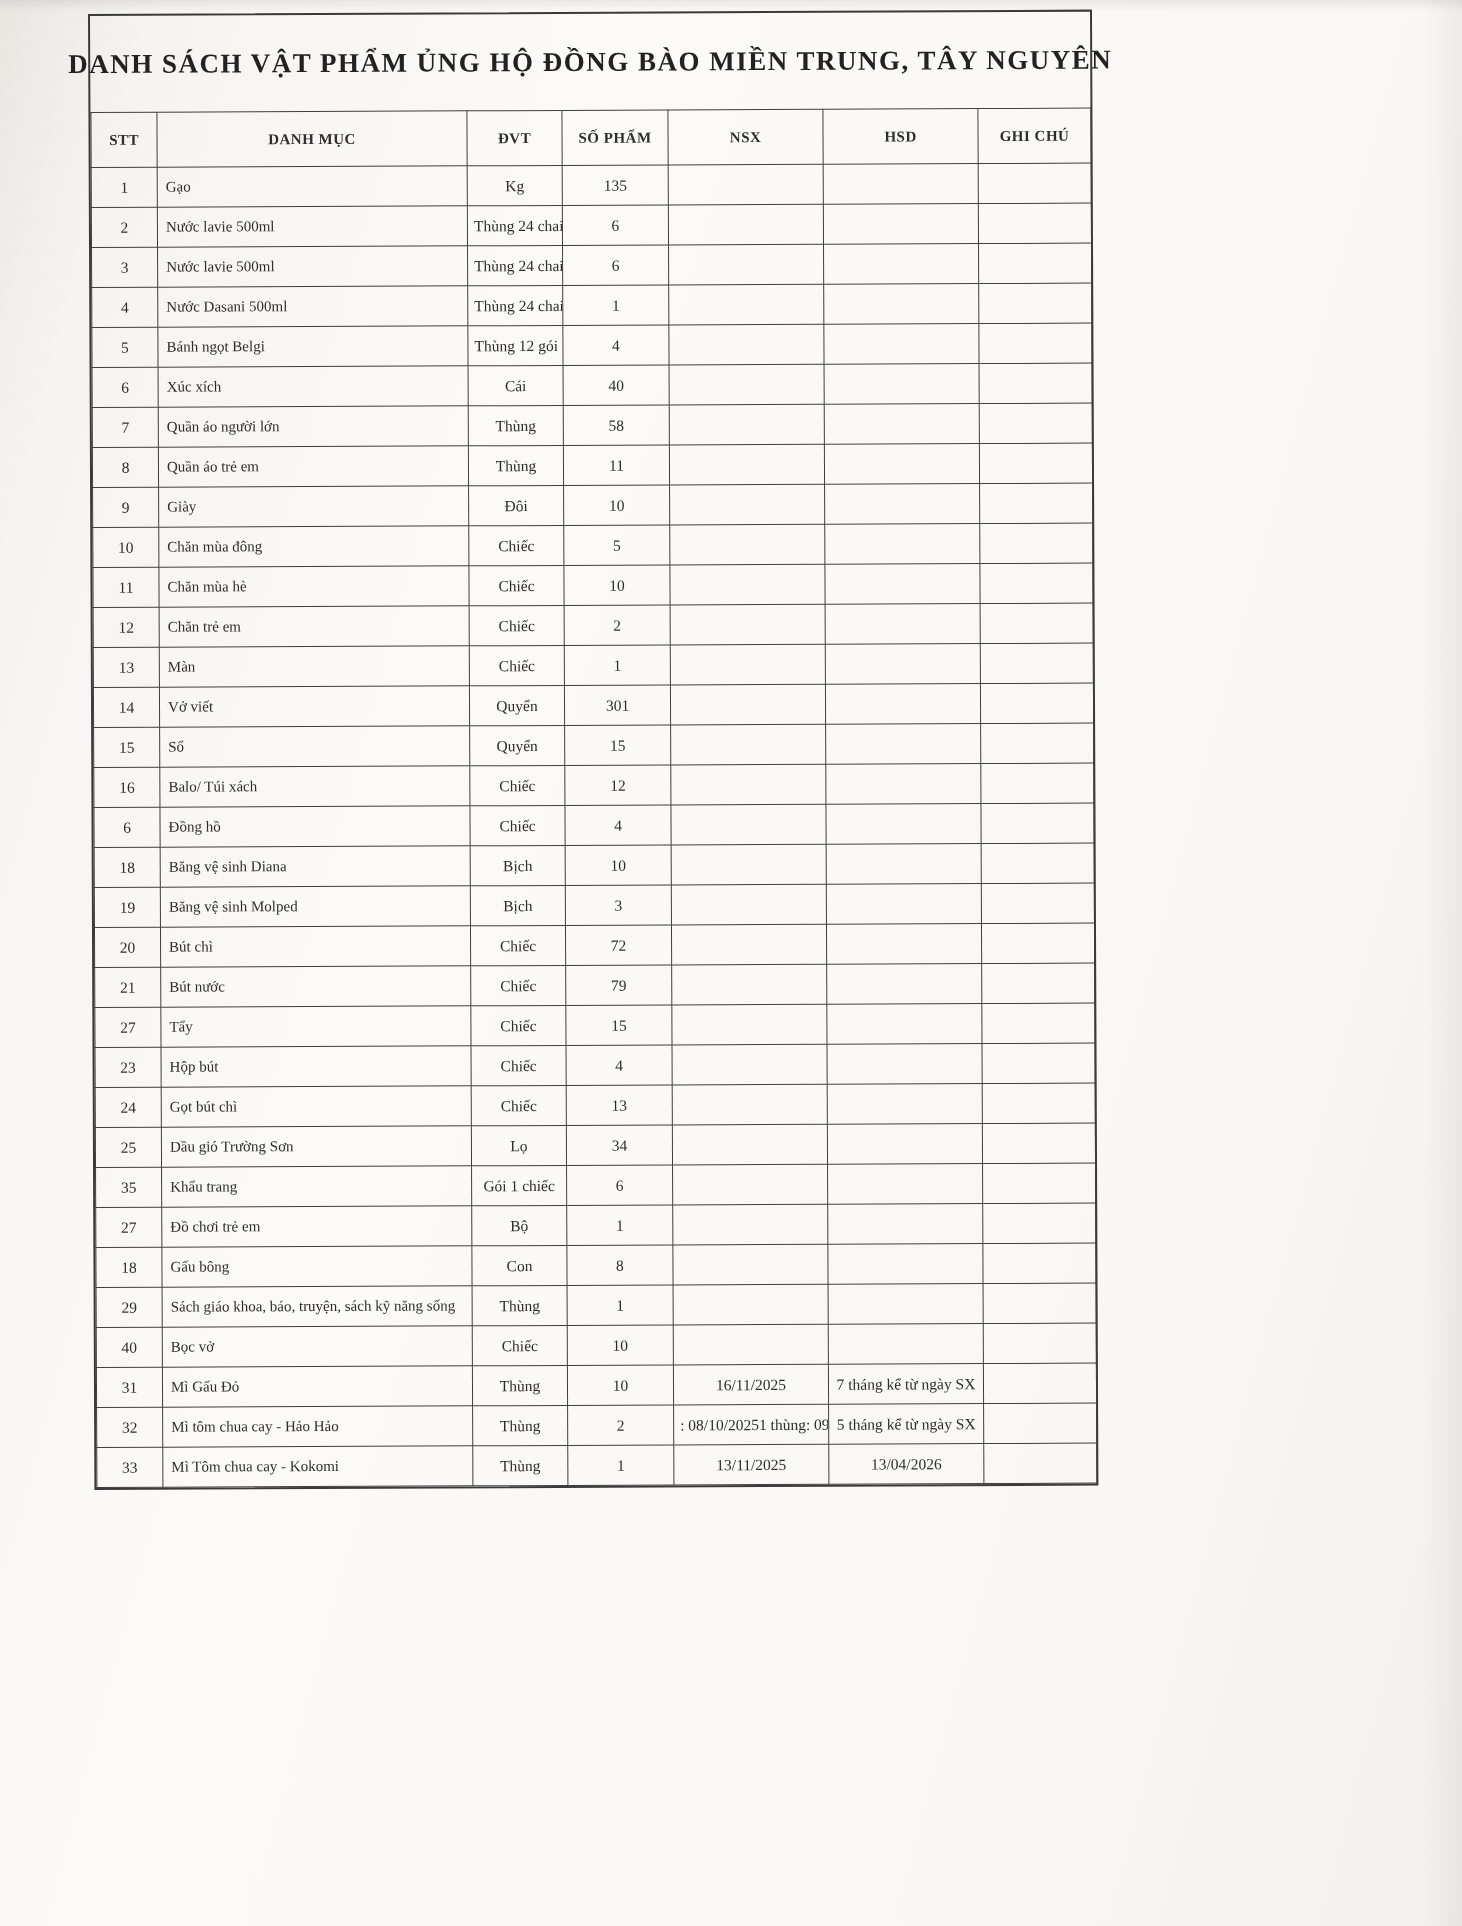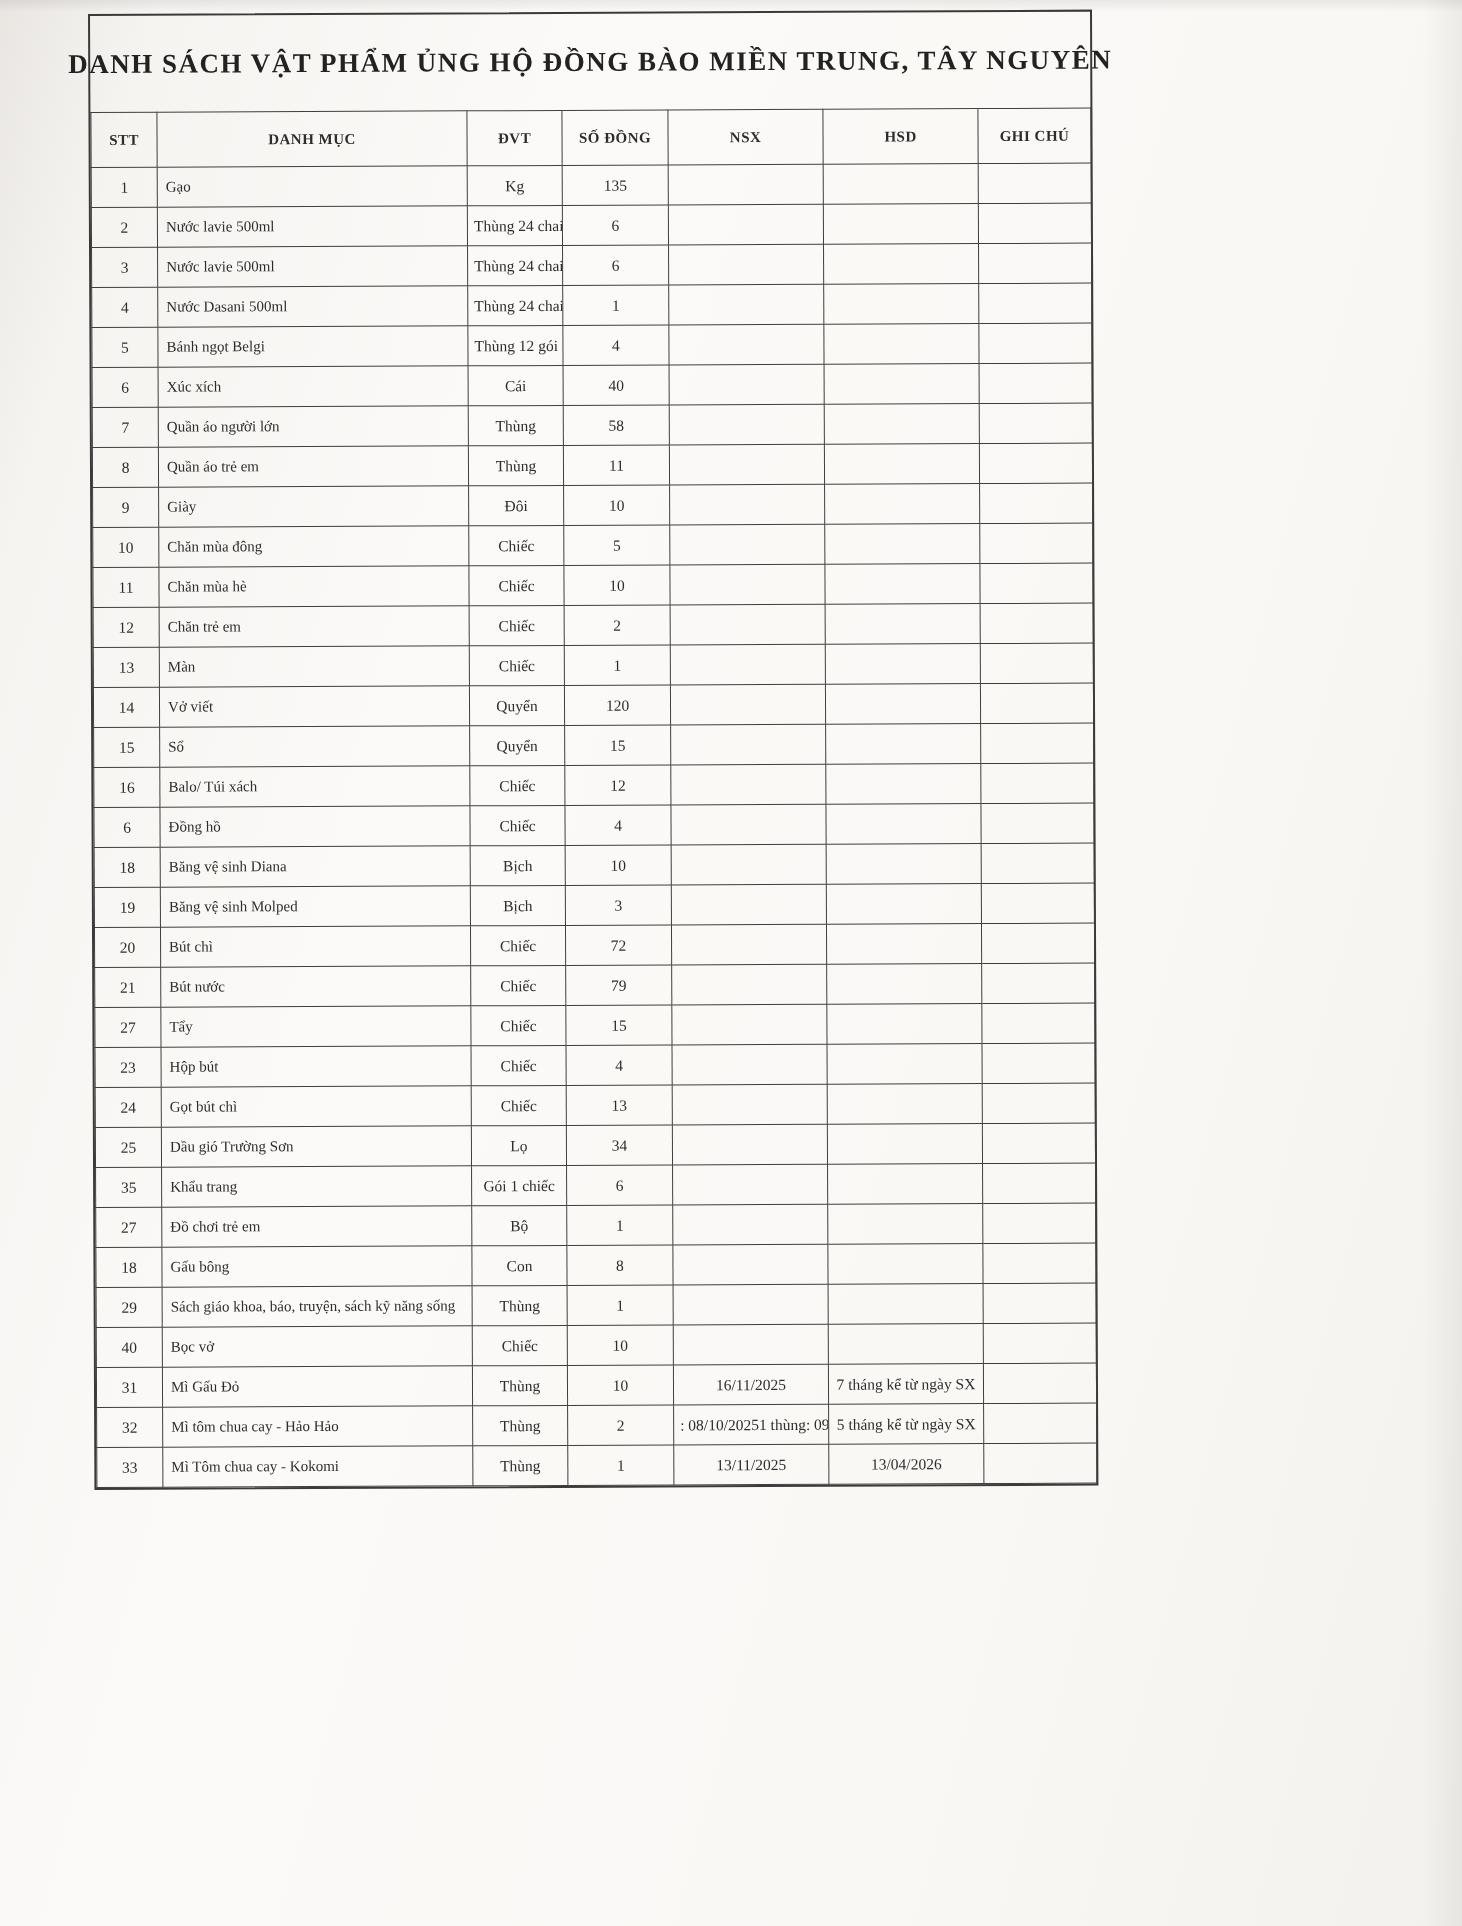--- a/index.html
+++ b/index.html
@@ -116,21 +116,21 @@
         <col class="c-soluong">
           <col class="c-nsx">
           <col class="c-hsd">
           <col class="c-ghichu">
       </colgroup>
       <thead>
         <tr>
           <th>STT</th>
           <th>DANH MỤC</th>
           <th>ĐVT</th>
-          <th>SỐ ĐỒNG</th>
+          <th>SỐ PHẨM</th>
           <th>NSX</th>
           <th>HSD</th>
           <th>GHI CHÚ</th>
         </tr>
       </thead>
       <tbody>
           <tr>
             <td class="col-stt">1</td>
             <td class="col-danh-muc">Gạo</td>
             <td class="col-dvt">Kg</td>
@@ -244,21 +244,21 @@
             <td class="col-dvt">Chiếc</td>
             <td class="col-so-luong">1</td>
             <td class="col-nsx"></td>
             <td class="col-hsd"></td>
             <td class="col-ghi-chu"></td>
           </tr>
           <tr>
             <td class="col-stt">14</td>
             <td class="col-danh-muc">Vở viết</td>
             <td class="col-dvt">Quyển</td>
-            <td class="col-so-luong">120</td>
+            <td class="col-so-luong">301</td>
             <td class="col-nsx"></td>
             <td class="col-hsd"></td>
             <td class="col-ghi-chu"></td>
           </tr>
           <tr>
             <td class="col-stt">15</td>
             <td class="col-danh-muc">Sổ</td>
             <td class="col-dvt">Quyển</td>
             <td class="col-so-luong">15</td>
             <td class="col-nsx"></td>

